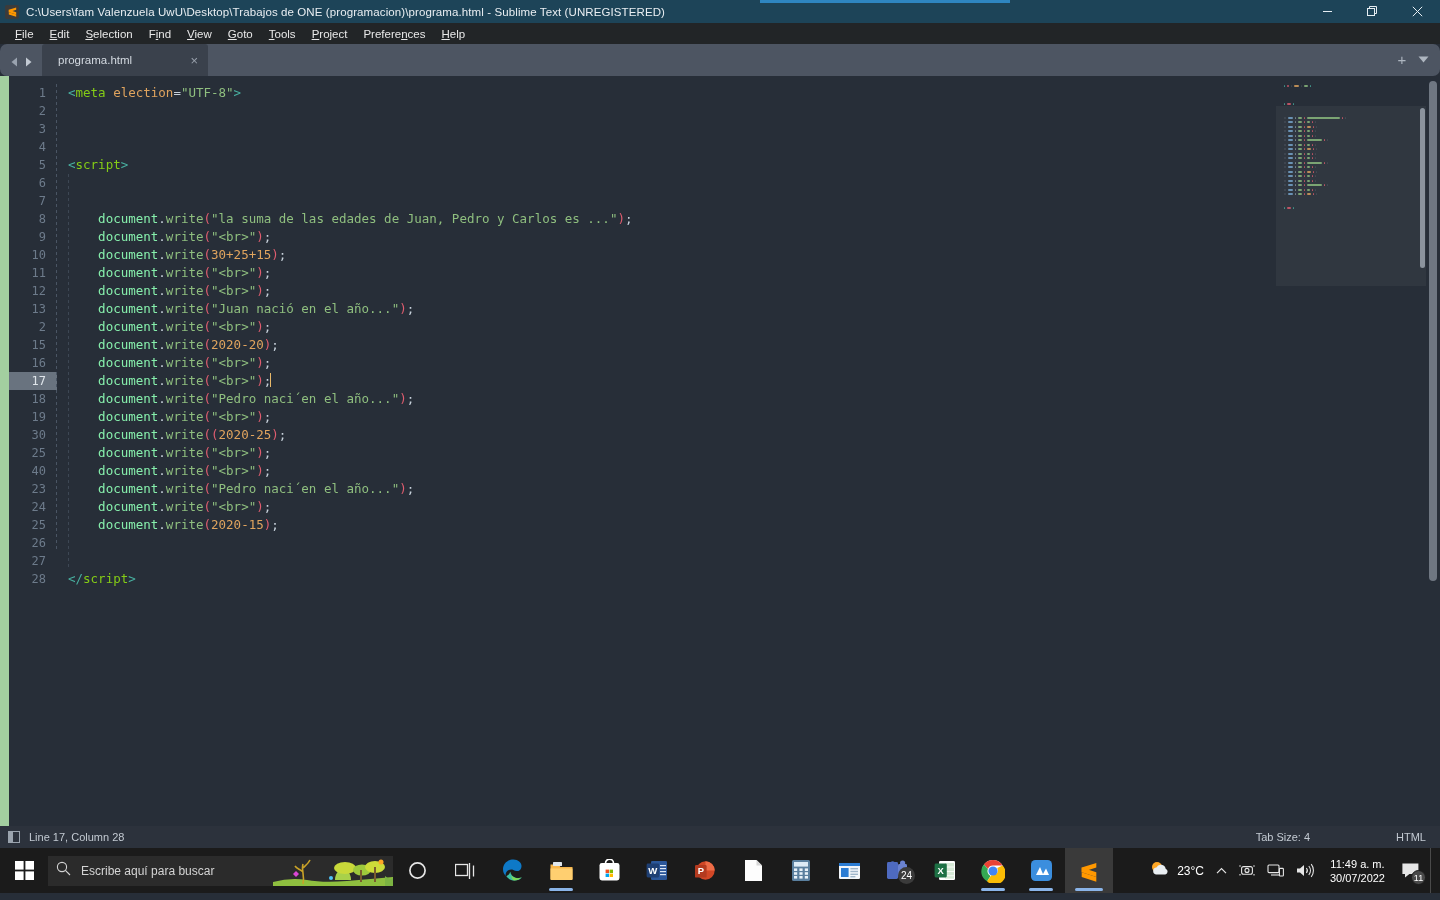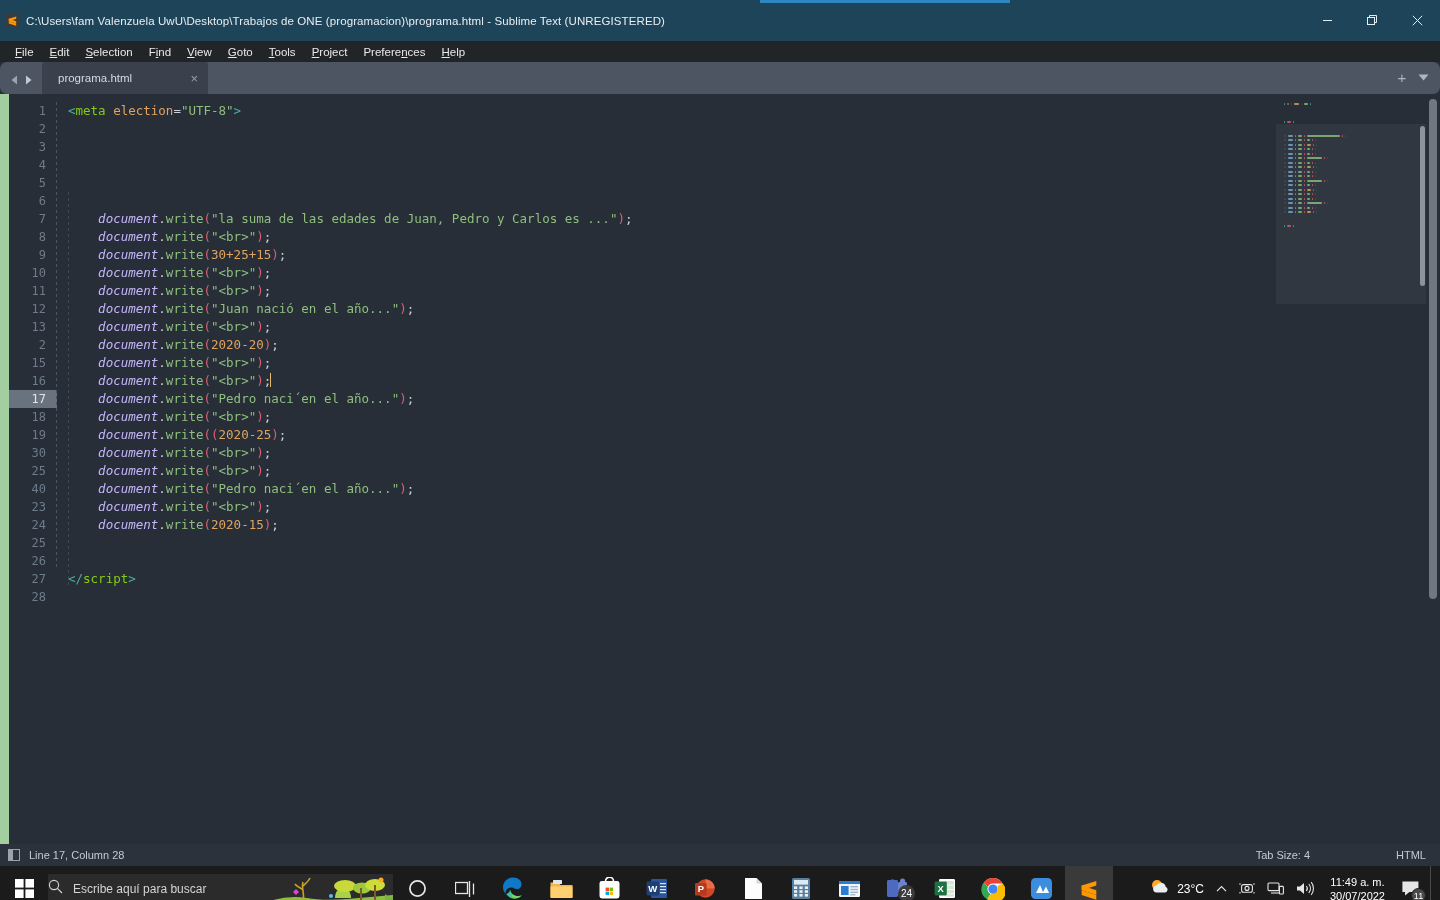--- a/index.html
+++ b/index.html
@@ -5,21 +5,21 @@
   * { margin:0; padding:0; box-sizing:border-box; }
   html,body { width:1440px; height:900px; overflow:hidden; }
   body {
     font-family:"Liberation Sans", sans-serif;
     background:#272e38;
     -webkit-font-smoothing:antialiased;
   }
 
   
   .titlebar{
-    height:41px; background:#1d4458; display:flex; align-items:center;
+    height:23px; background:#1d4458; display:flex; align-items:center;
     position:relative;
   }
   .title-accent{
     position:absolute; top:0; left:760px; width:250px; height:3px; background:#2e86c1;
   }
   .st-logo{
     width:14px;height:14px;margin:0 7px 0 5px;flex:none;
     display:flex;align-items:center;justify-content:center;
     background:#3b3b3b;border-radius:2px;
   }
@@ -92,21 +92,21 @@
   }
   .indent-guide{
     position:absolute;left:11px;top:98px;width:1px;height:396px;
     background:repeating-linear-gradient(to bottom,#3d4754 0 3px,transparent 3px 6px);
   }
   
   .t-tagb{color:#48b0a0;}        
   .t-tag{color:#84cc16;}         
   .t-attr{color:#e0a45e;}        
   .t-str{color:#8fbf7f;}         
-  .t-obj{color:#c4b5fd;font-style:italic;}  
+  .t-obj{color:#86efac;}  
   .t-dot{color:#c8d2dc;}
   .t-fn{color:#8fbf7f;}          
   .t-paren{color:#e05d6f;}       
   .t-num{color:#e0a45e;}         
   .t-punc{color:#c8d2dc;}
   .cursor{
     display:inline-block;width:1px;height:14px;background:#e8b96a;
     vertical-align:-2px;margin-left:-1px;
   }
 
@@ -150,21 +150,21 @@
 
   
   .taskbar{
     height:45px;background:#1b1b1b;display:flex;align-items:center;position:relative;
   }
   .start{
     width:48px;height:45px;display:flex;align-items:center;justify-content:center;flex:none;
   }
   .searchbox{
     width:345px;height:30px;background:#2b2b2b;display:flex;align-items:center;
-    padding:0 0;position:relative;overflow:hidden;flex:none;
+    padding:0 8px;position:relative;overflow:hidden;flex:none;
   }
   .search-ph{font-size:12px;color:#d4d4d4;margin-left:10px;}
   .search-art{
     position:absolute;right:0;top:0;height:30px;width:120px;overflow:hidden;
   }
   .tb-icons{display:flex;align-items:center;}
   .tbi{
     width:48px;height:45px;display:flex;align-items:center;justify-content:center;
     position:relative;flex:none;
   }
@@ -296,20 +296,21 @@
       <div class="ln">26</div>
       <div class="ln">27</div>
       <div class="ln">28</div>
     </div>
   <div class="code" id="codearea">
     <div class="indent-guide"></div>
   <div class="cl"><span class="t-tagb">&lt;</span><span class="t-tag">meta</span><span class="t-punc"> </span><span class="t-attr">election</span><span class="t-punc">=</span><span class="t-str">"UTF-8"</span><span class="t-tagb">&gt;</span></div>
       <div class="cl"></div>
       <div class="cl"></div>
       <div class="cl"></div>
+      <div class="cl"><span class="t-tagb">&lt;</span><span class="t-tag">script</span><span class="t-tagb">&gt;</span></div>
       <div class="cl"></div>
       <div class="cl"></div>
       <div class="cl"><span class="t-punc">    </span><span class="t-obj">document</span><span class="t-dot">.</span><span class="t-fn">write</span><span class="t-paren">(</span><span class="t-str">"la suma de las edades de Juan, Pedro y Carlos es ..."</span><span class="t-paren">)</span><span class="t-punc">;</span></div>
       <div class="cl"><span class="t-punc">    </span><span class="t-obj">document</span><span class="t-dot">.</span><span class="t-fn">write</span><span class="t-paren">(</span><span class="t-str">"&lt;br&gt;"</span><span class="t-paren">)</span><span class="t-punc">;</span></div>
       <div class="cl"><span class="t-punc">    </span><span class="t-obj">document</span><span class="t-dot">.</span><span class="t-fn">write</span><span class="t-paren">(</span><span class="t-num">30+25+15</span><span class="t-paren">)</span><span class="t-punc">;</span></div>
       <div class="cl"><span class="t-punc">    </span><span class="t-obj">document</span><span class="t-dot">.</span><span class="t-fn">write</span><span class="t-paren">(</span><span class="t-str">"&lt;br&gt;"</span><span class="t-paren">)</span><span class="t-punc">;</span></div>
       <div class="cl"><span class="t-punc">    </span><span class="t-obj">document</span><span class="t-dot">.</span><span class="t-fn">write</span><span class="t-paren">(</span><span class="t-str">"&lt;br&gt;"</span><span class="t-paren">)</span><span class="t-punc">;</span></div>
       <div class="cl"><span class="t-punc">    </span><span class="t-obj">document</span><span class="t-dot">.</span><span class="t-fn">write</span><span class="t-paren">(</span><span class="t-str">"Juan nació en el año..."</span><span class="t-paren">)</span><span class="t-punc">;</span></div>
       <div class="cl"><span class="t-punc">    </span><span class="t-obj">document</span><span class="t-dot">.</span><span class="t-fn">write</span><span class="t-paren">(</span><span class="t-str">"&lt;br&gt;"</span><span class="t-paren">)</span><span class="t-punc">;</span></div>
       <div class="cl"><span class="t-punc">    </span><span class="t-obj">document</span><span class="t-dot">.</span><span class="t-fn">write</span><span class="t-paren">(</span><span class="t-num">2020-20</span><span class="t-paren">)</span><span class="t-punc">;</span></div>

